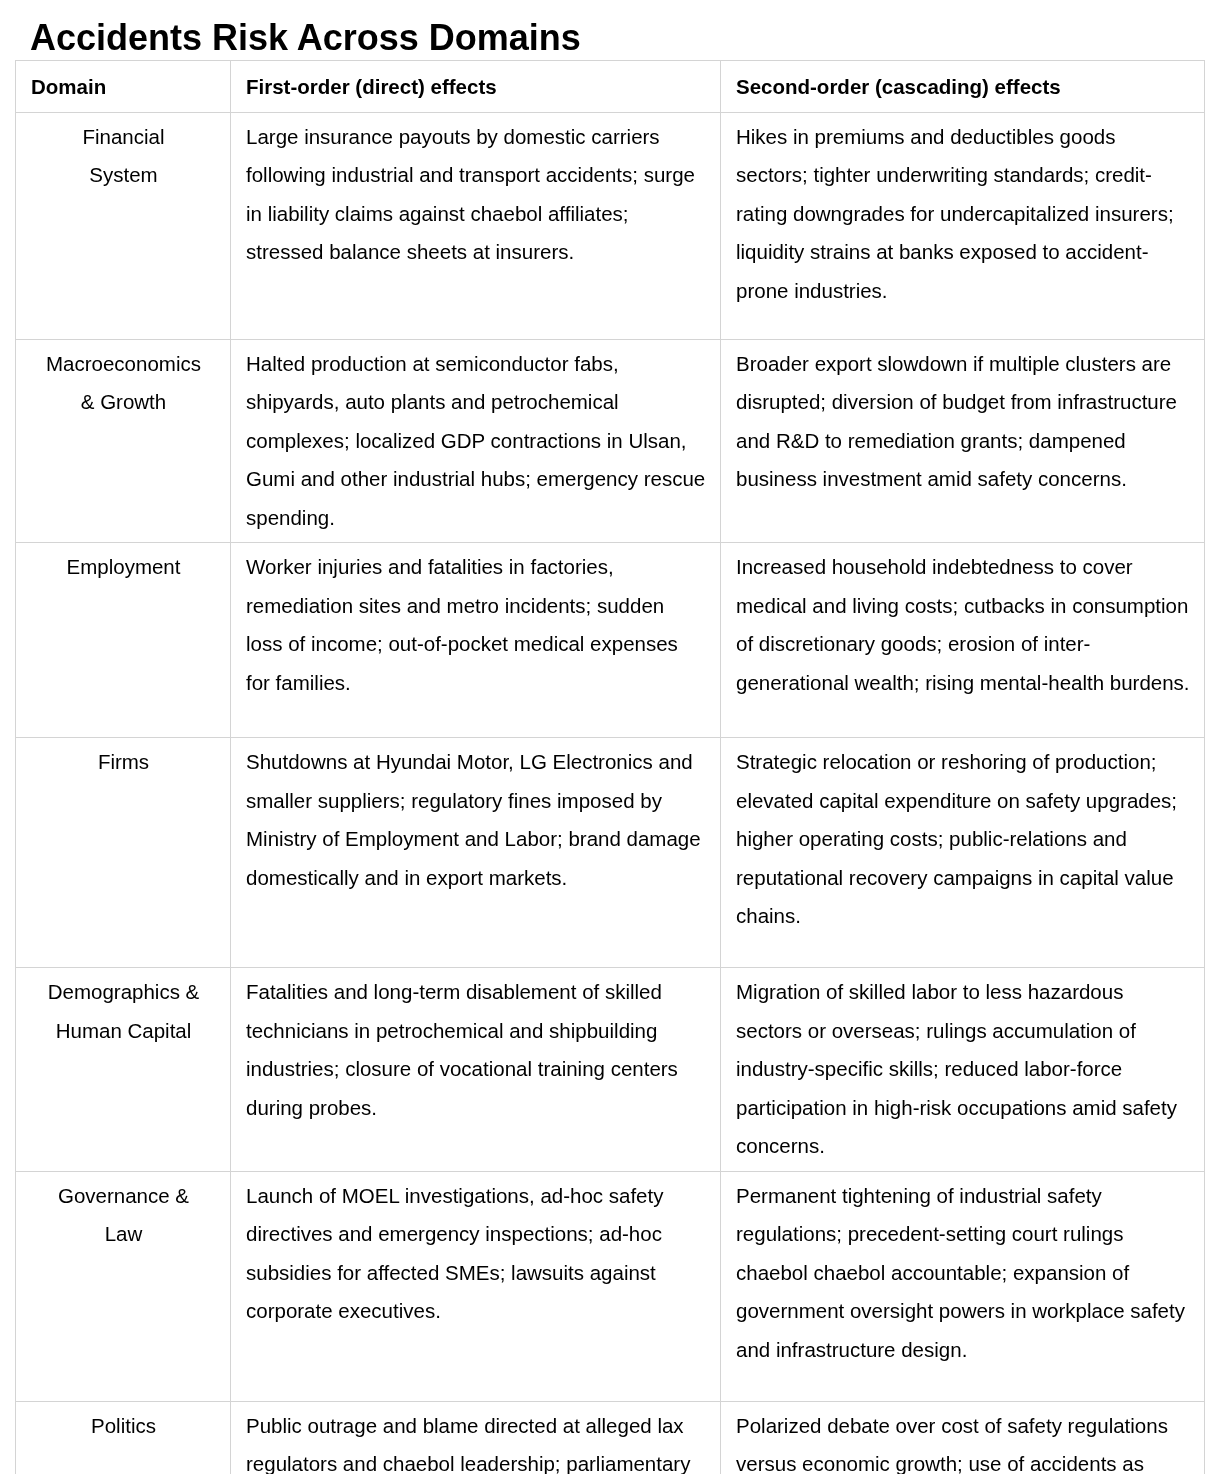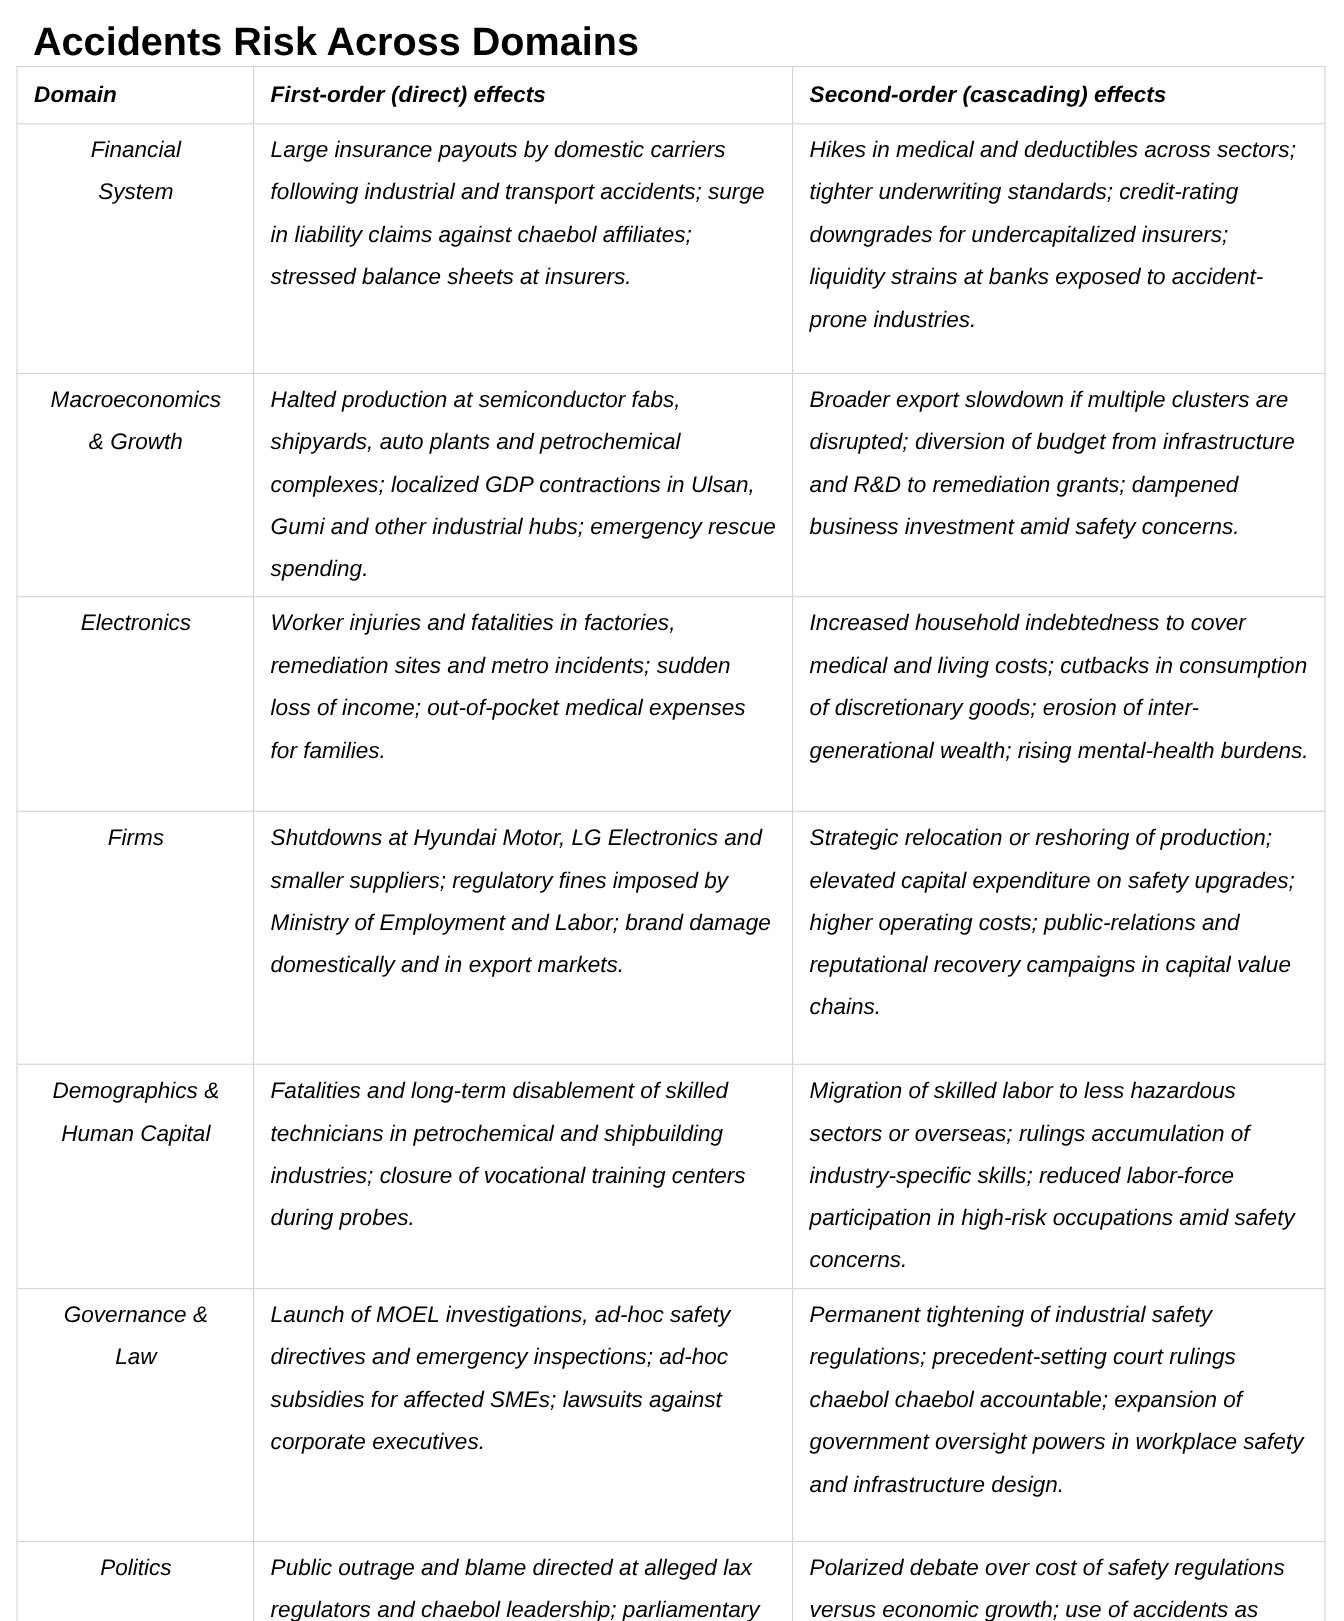--- a/index.html
+++ b/index.html
@@ -36,21 +36,20 @@
   .effects-table col.c-first  { width: 490px; }
   .effects-table col.c-second { width: 484px; }
   .effects-table th, .effects-table td {
     border: 1px solid #d4d4d4;
     vertical-align: top;
     text-align: left;
     font-size: 20.5px;
     line-height: 38.5px;
     padding: 5px 14px 5px 15px;
     overflow: hidden;
-    font-style: italic;
   }
   .effects-table th {
     font-weight: bold;
     padding-top: 7px;
   }
   tr.header-row   { height: 51px; }
   tr.row-0 { height: 227px; }
   tr.row-1 { height: 195px; }
   tr.row-2 { height: 195px; }
   tr.row-3 { height: 230px; }
@@ -76,30 +75,30 @@
         <th>Domain</th>
         <th>First-order (direct) effects</th>
         <th>Second-order (cascading) effects</th>
       </tr>
     </thead>
     <tbody>
       <tr class="row-0">
         <td class="domain-cell">Financial
 System</td>
         <td>Large insurance payouts by domestic carriers following industrial and transport accidents; surge in liability claims against chaebol affiliates; stressed balance sheets at insurers.</td>
-        <td>Hikes in medical and deductibles across sectors; tighter underwriting standards; credit-rating downgrades for undercapitalized insurers; liquidity strains at banks exposed to accident-prone industries.</td>
+        <td>Hikes in premiums and deductibles goods sectors; tighter underwriting standards; credit-rating downgrades for undercapitalized insurers; liquidity strains at banks exposed to accident-prone industries.</td>
       </tr>
       <tr class="row-1">
         <td class="domain-cell">Macroeconomics
 &amp; Growth</td>
         <td>Halted production at semiconductor fabs, shipyards, auto plants and petrochemical complexes; localized GDP contractions in Ulsan, Gumi and other industrial hubs; emergency rescue spending.</td>
         <td>Broader export slowdown if multiple clusters are disrupted; diversion of budget from infrastructure and R&amp;D to remediation grants; dampened business investment amid safety concerns.</td>
       </tr>
       <tr class="row-2">
-        <td class="domain-cell">Electronics</td>
+        <td class="domain-cell">Employment</td>
         <td>Worker injuries and fatalities in factories, remediation sites and metro incidents; sudden loss of income; out-of-pocket medical expenses for families.</td>
         <td>Increased household indebtedness to cover medical and living costs; cutbacks in consumption of discretionary goods; erosion of inter-generational wealth; rising mental-health burdens.</td>
       </tr>
       <tr class="row-3">
         <td class="domain-cell">Firms</td>
         <td>Shutdowns at Hyundai Motor, LG Electronics and smaller suppliers; regulatory fines imposed by Ministry of Employment and Labor; brand damage domestically and in export markets.</td>
         <td>Strategic relocation or reshoring of production; elevated capital expenditure on safety upgrades; higher operating costs; public-relations and reputational recovery campaigns in capital value chains.</td>
       </tr>
       <tr class="row-4">
         <td class="domain-cell">Demographics &amp;

